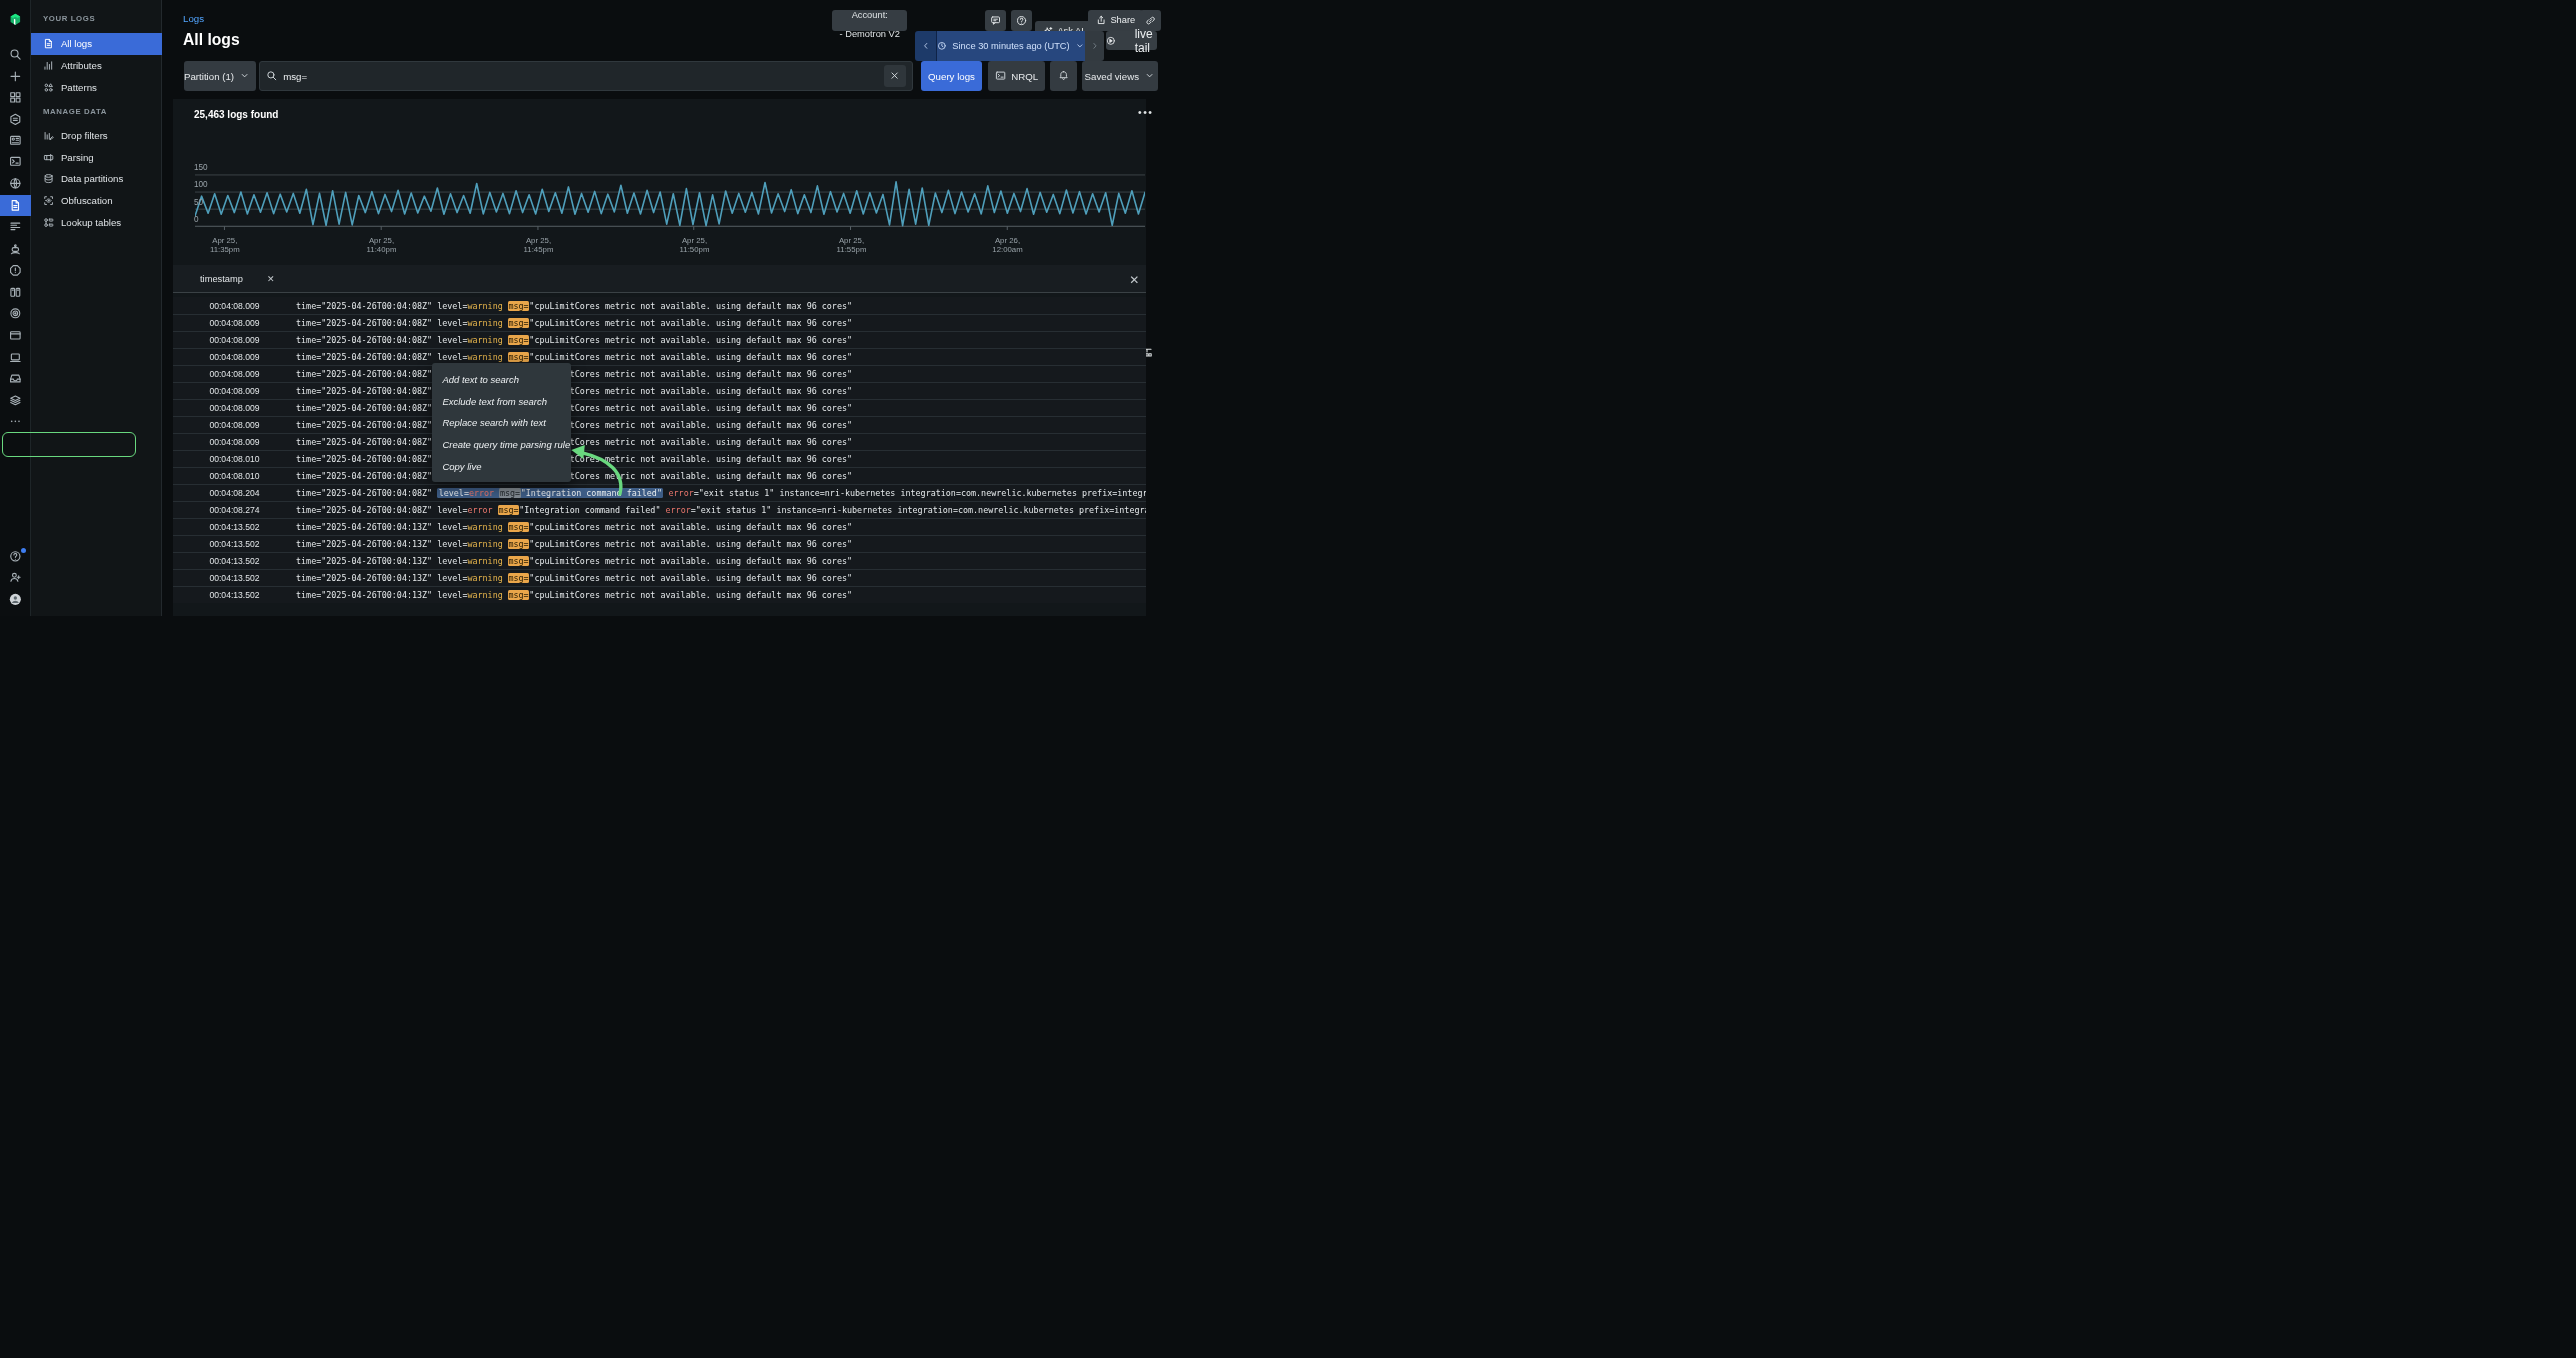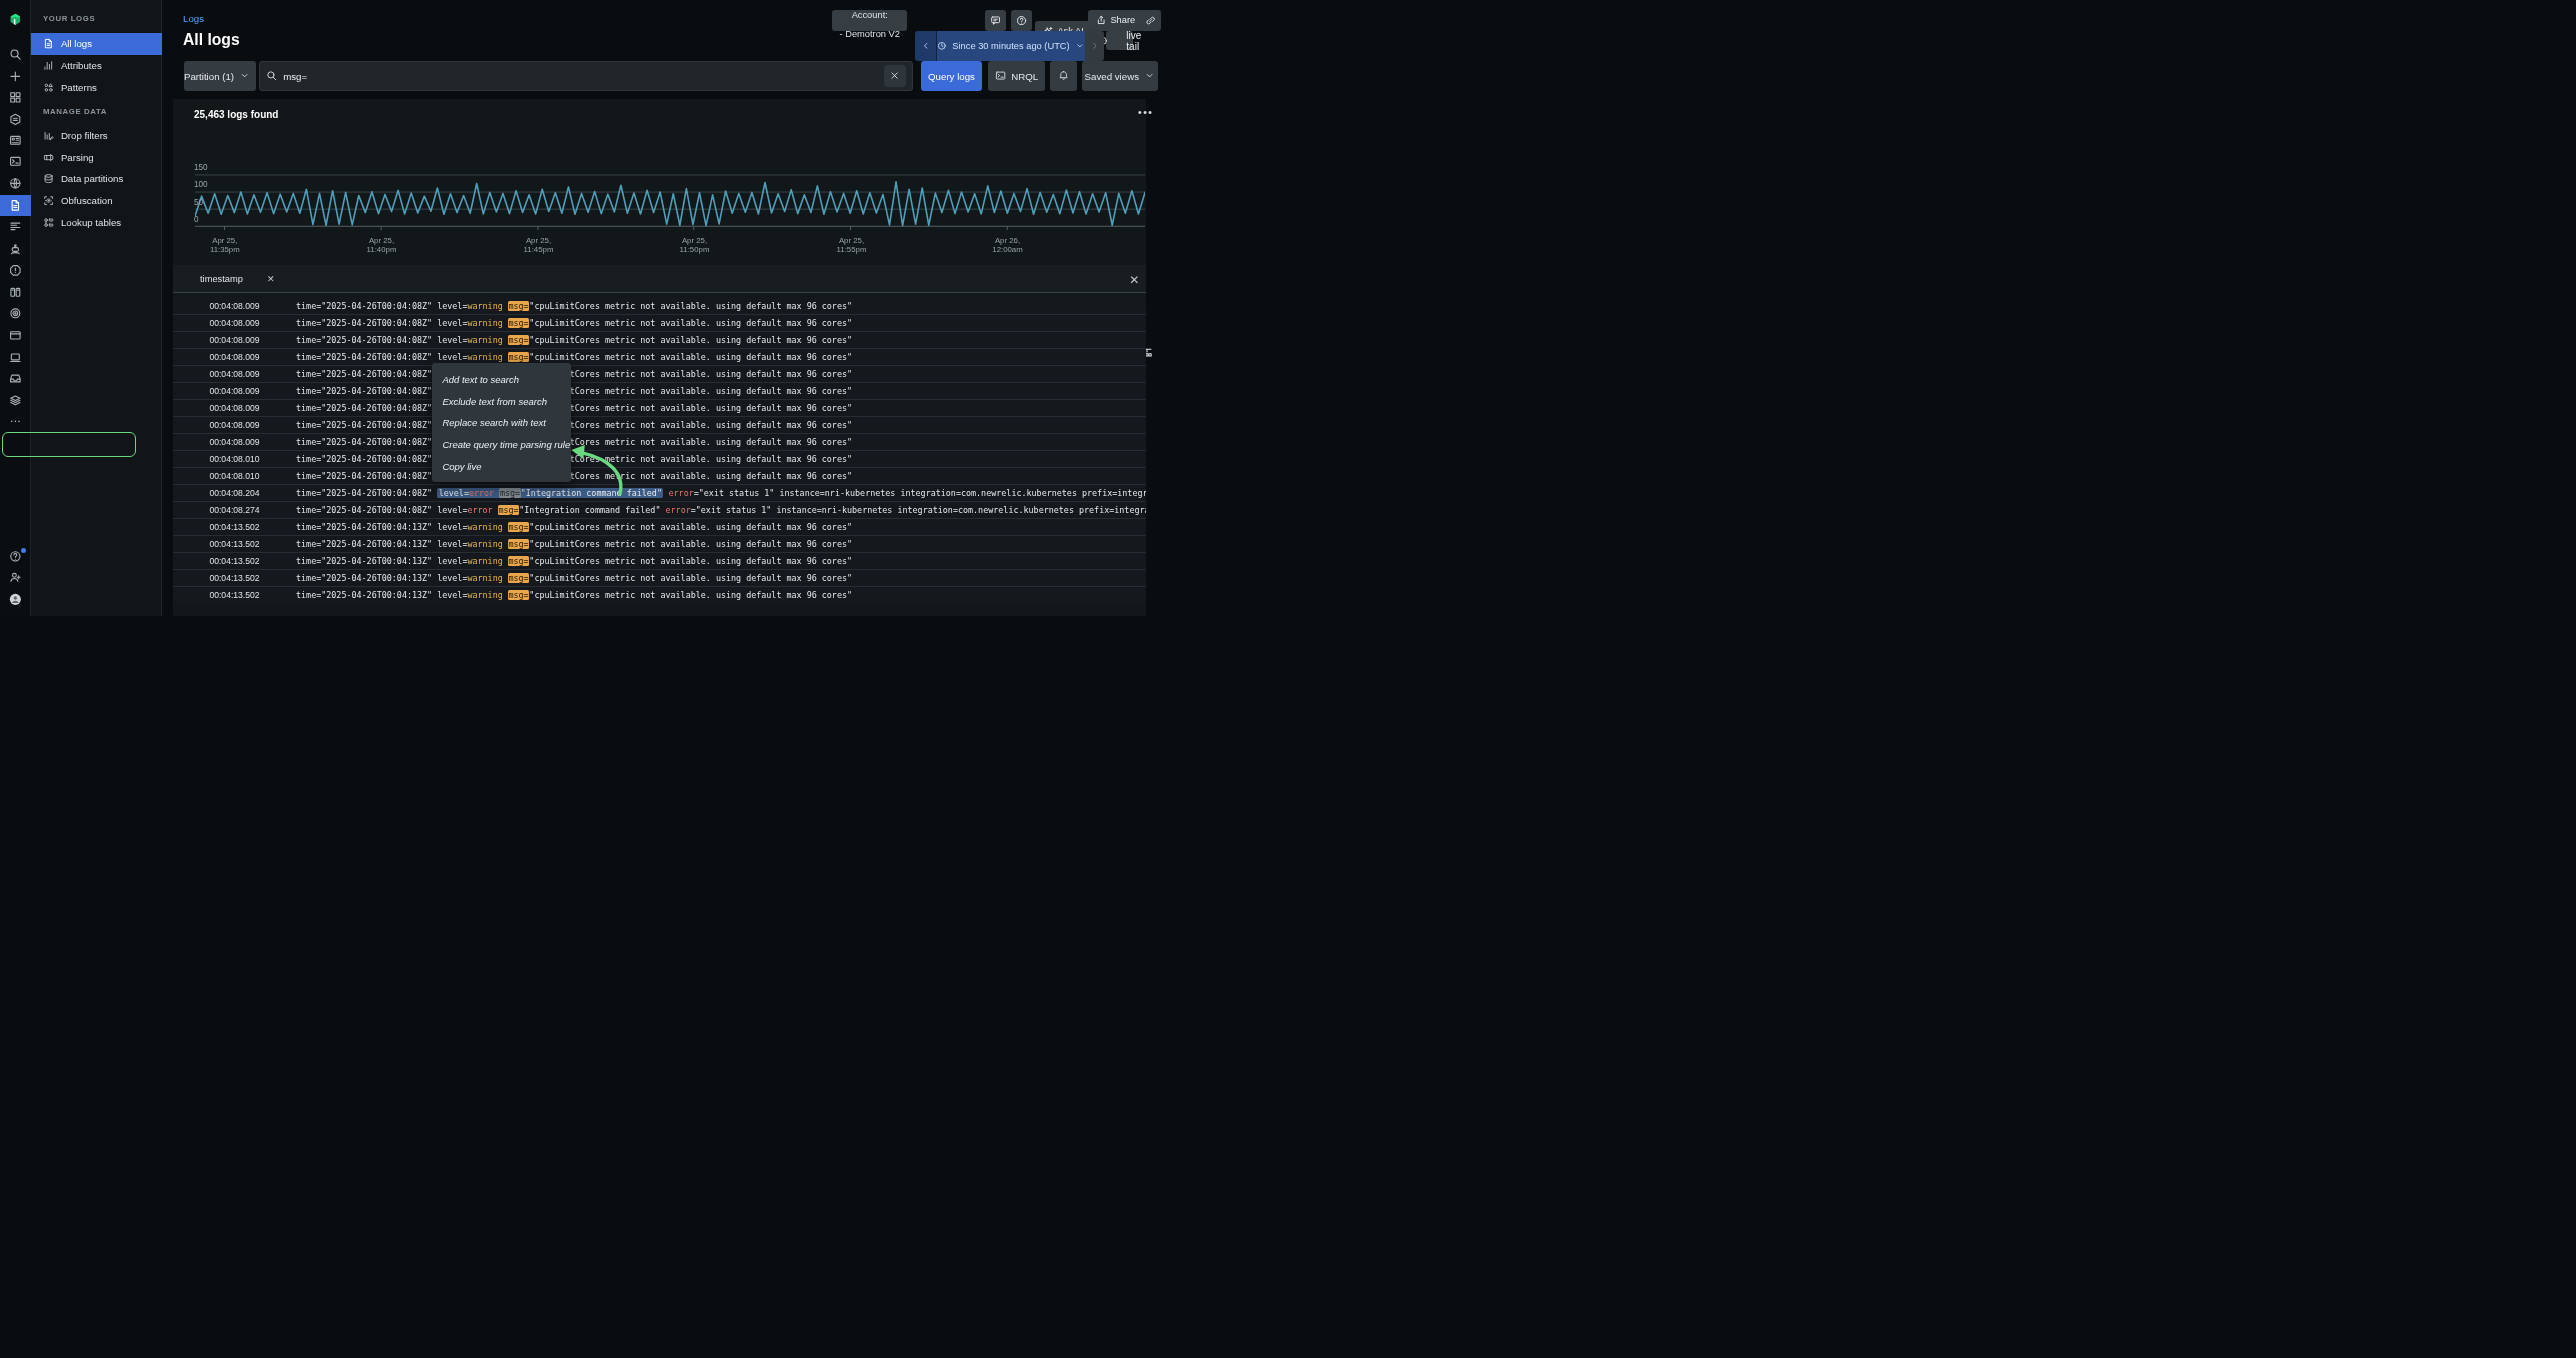--- a/index.html
+++ b/index.html
@@ -26,21 +26,21 @@
   .icon-btn{position:absolute;top:9.7px;width:21px;height:21px;background:#363d43;border-radius:3px;display:flex;align-items:center;justify-content:center;color:#dfe3e5;cursor:pointer;}
   .icon-btn svg{width:11.2px;height:11.2px;}
   .txt-btn{position:absolute;top:9.7px;height:21px;background:#363d43;border-radius:3px;display:flex;align-items:center;justify-content:center;gap:4.5px;font-size:9.3px;color:#eceff1;cursor:pointer;padding:0 7.5px;}
   .txt-btn svg{width:10.4px;height:10.4px;}
   
   #timegrp{position:absolute;left:915px;top:31px;height:30px;display:flex;z-index:3;text-align:right;}
   .tp-seg{display:flex;align-items:center;justify-content:center;}
   #tp-left{width:21px;background:#1d3a69;border-radius:3px 0 0 3px;color:#c8d8f5;cursor:pointer;}
   #tp-main{width:149px;background:#27477e;border-left:0.7px solid #0f2347;color:#cfe0fb;font-size:9.3px;gap:5.2px;cursor:pointer;}
   #tp-right{width:19.4px;background:#333a40;border-radius:0 3px 3px 0;color:#7a848b;cursor:pointer;}
-  #livetail{position:absolute;left:1106px;top:31px;width:27px;height:19.4px;background:#373e44;border-radius:3px;display:flex;align-items:center;justify-content:center;gap:19px;font-size:10px;color:#eceff1;cursor:pointer;}
+  #livetail{position:absolute;left:1106px;top:31px;width:51px;height:19.4px;background:#373e44;border-radius:3px;display:flex;align-items:center;justify-content:center;gap:19px;font-size:12px;color:#eceff1;cursor:pointer;}
   #timegrp svg,#livetail svg{width:9.7px;height:9.7px;}
   
   #partition{position:absolute;left:184px;top:61px;width:72px;height:30px;background:#343b41;border-radius:3px;display:flex;align-items:center;justify-content:flex-start;gap:4.5px;font-size:9.7px;cursor:pointer;}
   #searchfield{position:absolute;left:259px;top:61px;width:654px;height:30px;background:#20262a;border:0.7px solid #30383d;border-radius:3px;display:flex;align-items:center;padding:0 6px;gap:6px;}
   #searchfield .q{font-size:9.7px;color:#eef1f3;flex:1;}
   #clearx{width:22.4px;height:22.4px;background:#2f363b;border-radius:3px;display:flex;align-items:center;justify-content:center;color:#cfd5d9;cursor:pointer;}
   #querylogs{position:absolute;left:921px;top:61px;width:61px;height:30px;background:#3a6bd8;border-radius:3px;display:flex;align-items:center;justify-content:center;font-size:9.7px;color:#fff;cursor:pointer;}
   #nrqlbtn{position:absolute;left:988px;top:61px;width:57px;height:30px;background:#343b41;border-radius:3px;display:flex;align-items:center;justify-content:center;gap:5.2px;font-size:9.7px;cursor:pointer;}
   #bellbtn{position:absolute;left:1050px;top:61px;width:27px;height:30px;background:#343b41;border-radius:3px;display:flex;align-items:center;justify-content:center;cursor:pointer;}
   #savedviews{position:absolute;left:1082px;top:61px;width:76px;height:30px;background:#343b41;border-radius:3px;display:flex;align-items:center;justify-content:center;gap:5.2px;font-size:9.7px;cursor:pointer;}

